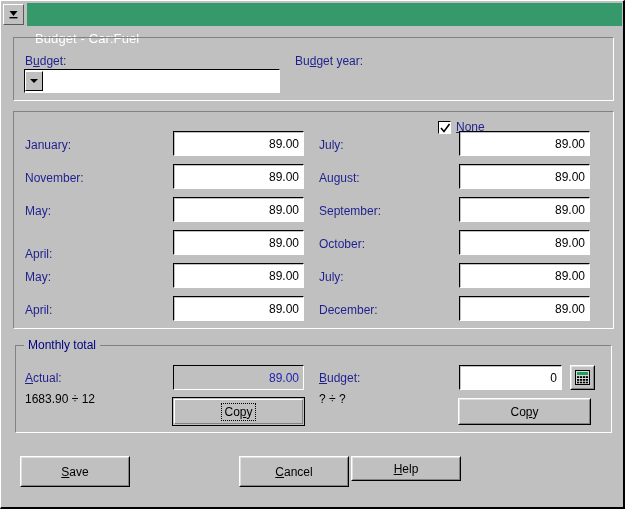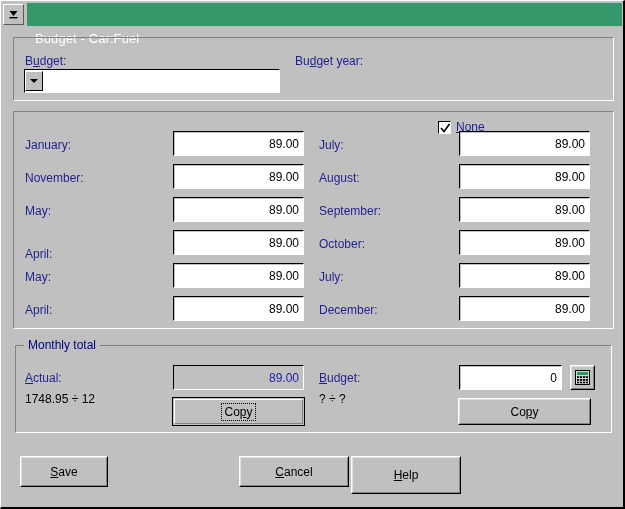--- a/index.html
+++ b/index.html
@@ -379,21 +379,21 @@
   <div class="lbl" style="left:318px; top:302px;">December:</div>
   <div class="field right" style="left:458px; top:295px; width:131px; height:25px;">
     <span>89.00</span>
   </div>
 
   <div class="groupbox" style="left:14px; top:344px; width:597px; height:88px;">
     <span class="groupbox-title">Monthly total</span>
   </div>
 
   <div class="lbl" style="left:24px; top:370px;"><u>A</u>ctual:</div>
-  <div class="lbl-black" style="left:24px; top:391px;">1748.95 ÷ 12</div>
+  <div class="lbl-black" style="left:24px; top:391px;">1683.90 ÷ 12</div>
 
   <div class="field right readonly" style="left:172px; top:364px; width:131px; height:25px;">
     <span>89.00</span>
   </div>
 
   <div class="btn default" style="left:171px; top:396px; width:133px; height:29px;">
     <span class="inner2"></span>
     <span class="caption focusrect">Co<u>p</u>y</span>
   </div>
 
@@ -422,29 +422,29 @@
       <rect x="8" y="11.7" width="2.2" height="1.6" fill="#000000"></rect>
       <rect x="10.9" y="11.7" width="2.1" height="1.6" fill="#000000"></rect>
     </svg>
   </div>
 
   <div class="btn" style="left:457px; top:397px; width:133px; height:27px;">
     <span class="inner"></span>
     <span class="caption">Co<u>p</u>y</span>
   </div>
 
-  <div class="btn" style="left:19px; top:455px; width:88px; height:31px;">
+  <div class="btn" style="left:19px; top:455px; width:110px; height:31px;">
     <span class="inner"></span>
     <span class="caption"><u>S</u>ave</span>
   </div>
 
 
   <div class="btn" style="left:238px; top:455px; width:110px; height:31px;">
     <span class="inner"></span>
     <span class="caption"><u>C</u>ancel</span>
   </div>
 
-  <div class="btn" style="left:350px; top:455px; width:110px; height:38px;">
+  <div class="btn" style="left:350px; top:455px; width:110px; height:25px;">
     <span class="inner"></span>
     <span class="caption"><u>H</u>elp</span>
   </div>
 
 </div>
 
 </body></html>

